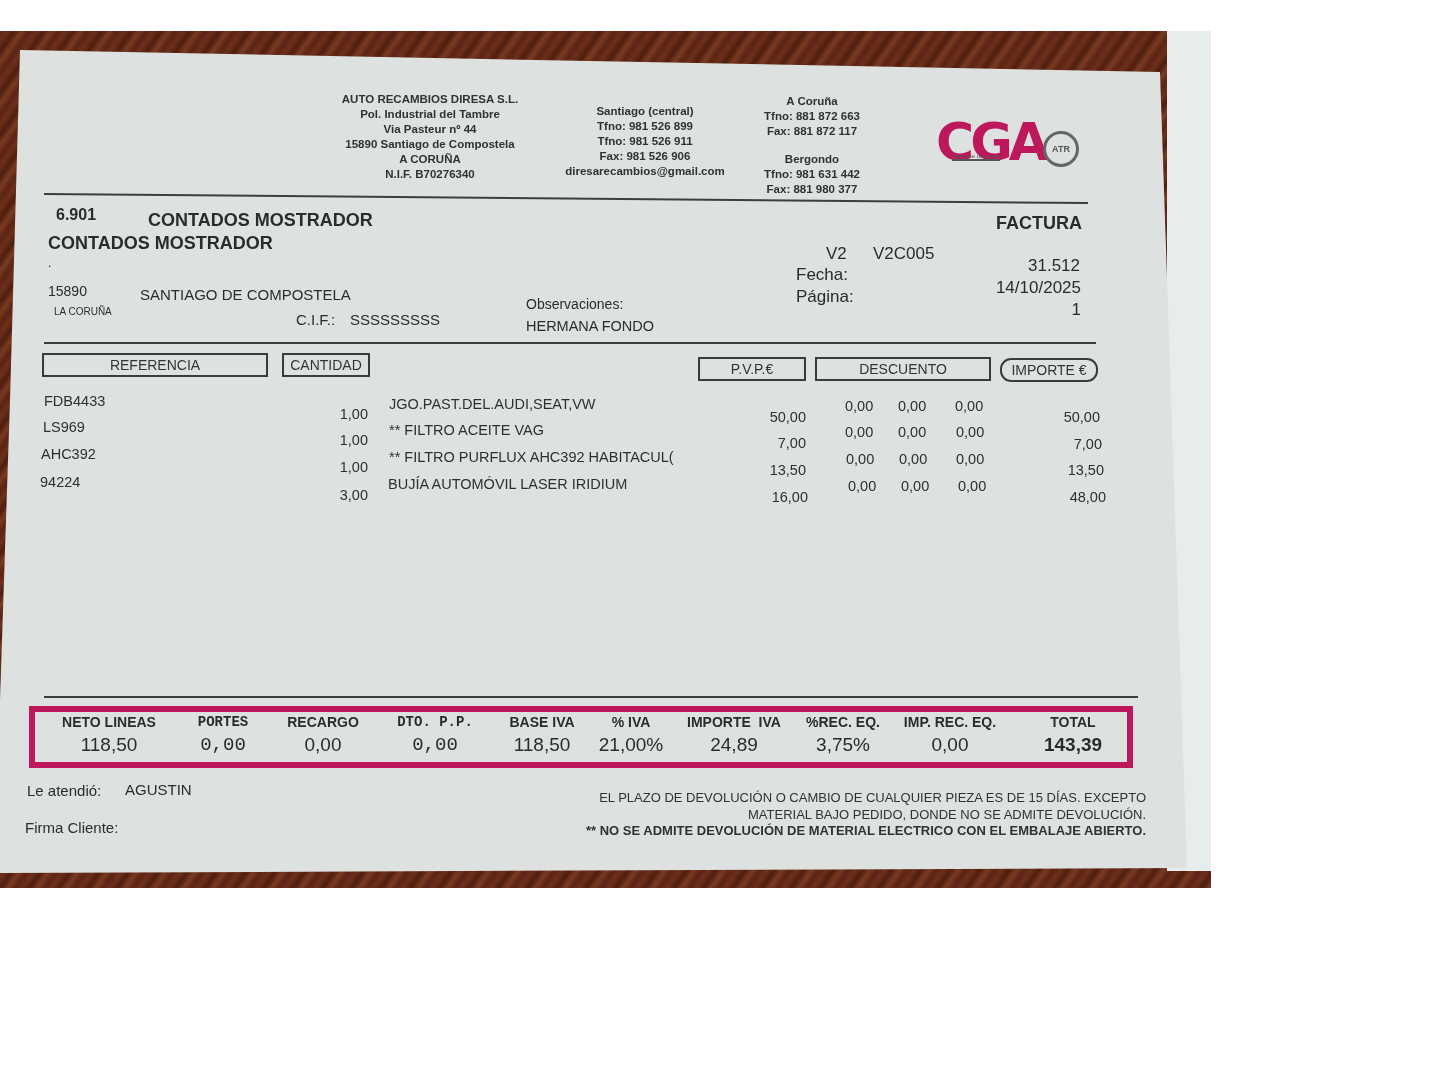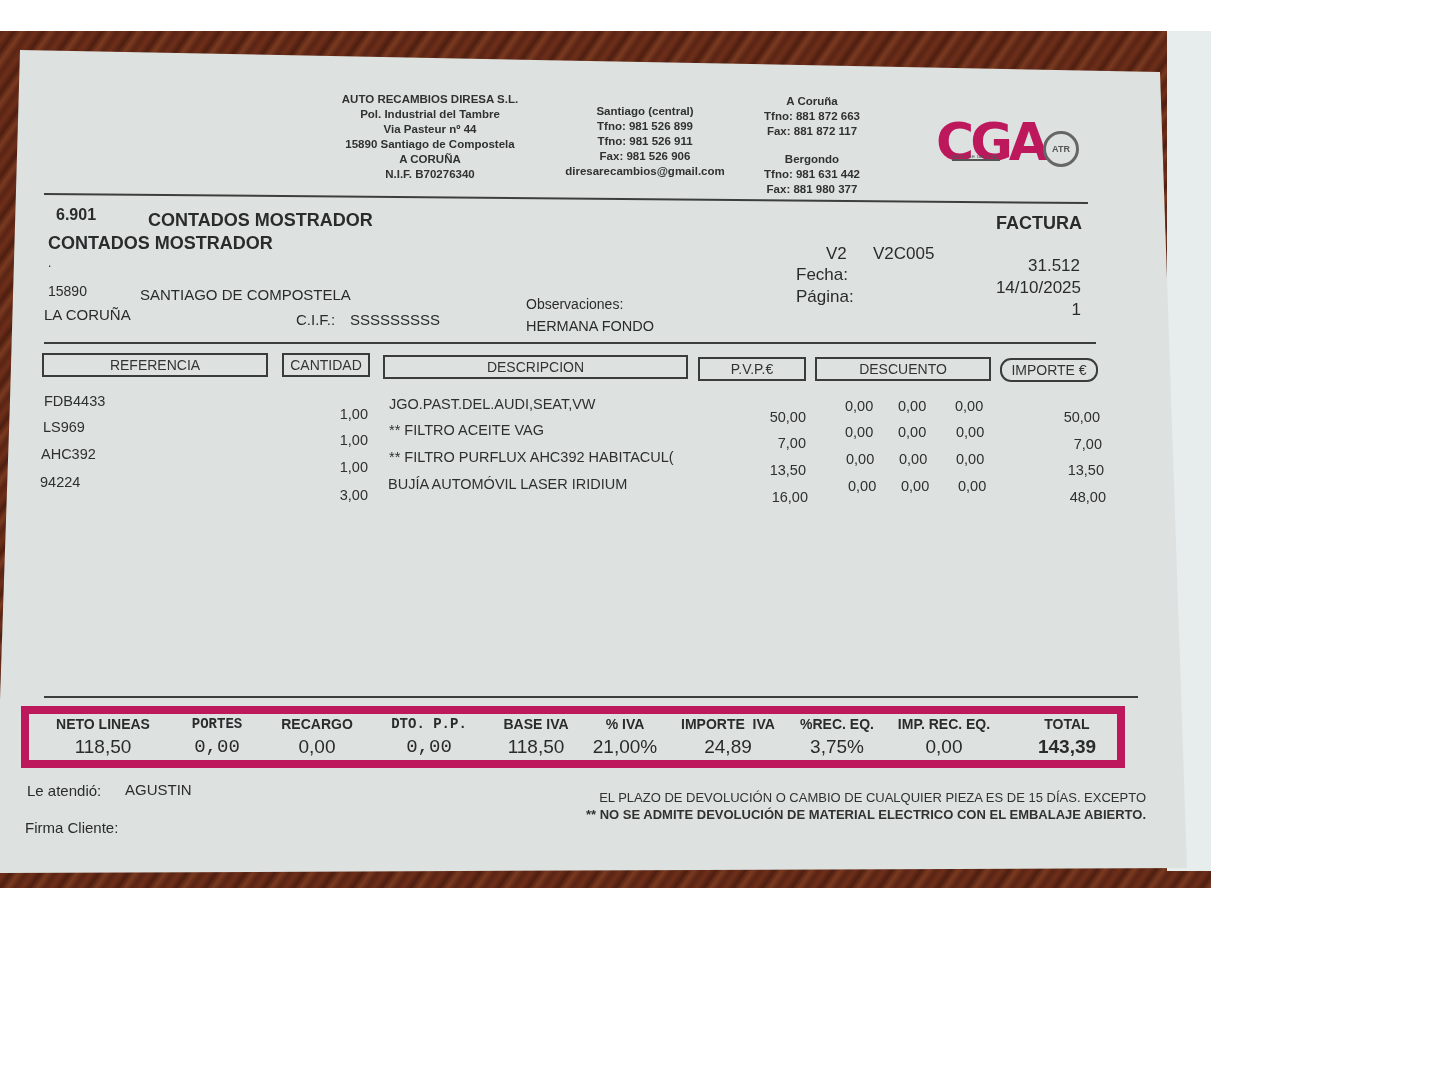--- a/index.html
+++ b/index.html
@@ -15,21 +15,21 @@
   .logo-text{position:absolute;left:45px;top:6px;font-size:46px;font-weight:normal;letter-spacing:2px;color:#252727;font-family:"DejaVu Sans",sans-serif;}
   .company{font-size:11.5px;font-weight:bold;text-align:center;line-height:15px;color:#303232;}
   .cga{left:936px;top:112px;font-size:52px;font-weight:bold;color:#be185d;letter-spacing:-4px;font-family:"DejaVu Sans",sans-serif;}
   .cga-sub{left:952px;top:153px;font-size:6px;color:#555;border-bottom:2px solid #555;}
   .atr{left:1043px;top:131px;width:30px;height:30px;border:3px solid #666;border-radius:50%;font-size:9px;font-weight:bold;color:#555;display:flex;align-items:center;justify-content:center;}
   .rule{position:absolute;height:2px;background:#3c3e3e;}
   .bold{font-weight:bold;}
   .hdr-box{position:absolute;top:353px;height:24px;border:2px solid #3a3c3c;font-size:14px;display:flex;align-items:center;justify-content:center;color:#333;box-sizing:border-box;}
   .row{position:absolute;font-size:14.5px;color:#2e3030;}
   .num{text-align:right;margin-top:11px;}
-  .totals{position:absolute;left:21px;top:706px;width:1104px;height:62px;border:8px solid #be185d;box-sizing:border-box;}
+  .totals{position:absolute;left:29px;top:706px;width:1104px;height:62px;border:6px solid #be185d;box-sizing:border-box;}
   .tcol{position:absolute;top:0;text-align:center;}
   .tcol .lab{font-size:14px;font-weight:bold;margin-top:2px;}
   .tcol .val{font-size:19px;margin-top:4px;}
   .note{font-size:13px;text-align:right;line-height:16.5px;color:#303232;}
 </style>
 </head>
 <body>
 
 <div class="photo"></div>
 <div class="right-sheet"></div>
@@ -70,40 +70,39 @@
   <div class="abs atr">ATR</div>
 
   <div class="rule" style="left:44px;top:193px;width:1044px;transform:rotate(0.5deg);transform-origin:left;"></div>
 
   <div class="abs bold" style="left:56px;top:206px;font-size:16px;">6.901</div>
   <div class="abs bold" style="left:148px;top:210px;font-size:18px;">CONTADOS MOSTRADOR</div>
   <div class="abs bold" style="left:48px;top:233px;font-size:18px;">CONTADOS MOSTRADOR</div>
   <div class="abs" style="left:48px;top:256px;font-size:12px;">.</div>
   <div class="abs" style="left:48px;top:283px;font-size:14px;">15890</div>
   <div class="abs" style="left:140px;top:286px;font-size:15px;">SANTIAGO DE COMPOSTELA</div>
-  <div class="abs" style="left:44px;top:306px;font-size:15px;text-align:right;">LA CORUÑA</div>
+  <div class="abs" style="left:54px;top:306px;font-size:10px;text-align:right;">LA CORUÑA</div>
   <div class="abs" style="left:296px;top:311px;font-size:15px;">C.I.F.:</div>
   <div class="abs" style="left:350px;top:311px;font-size:15px;">SSSSSSSSS</div>
   <div class="abs" style="left:526px;top:296px;font-size:14px;">Observaciones:</div>
   <div class="abs" style="left:526px;top:318px;font-size:14.5px;">HERMANA FONDO</div>
 
   <div class="abs bold" style="left:996px;top:213px;font-size:18px;">FACTURA</div>
   <div class="abs" style="left:826px;top:244px;font-size:17px;">V2</div>
   <div class="abs" style="left:873px;top:244px;font-size:17px;">V2C005</div>
   <div class="abs num" style="left:980px;top:245px;width:100px;font-size:17px;">31.512</div>
   <div class="abs" style="left:796px;top:265px;font-size:17px;">Fecha:</div>
   <div class="abs num" style="left:960px;top:267px;width:121px;font-size:17px;">14/10/2025</div>
   <div class="abs" style="left:796px;top:287px;font-size:17px;">Página:</div>
   <div class="abs num" style="left:1040px;top:289px;width:41px;font-size:17px;">1</div>
 
   <div class="rule" style="left:44px;top:342px;width:1052px;"></div>
 
   <div class="hdr-box" style="left:42px;width:226px;">REFERENCIA</div>
   <div class="hdr-box" style="left:282px;width:88px;">CANTIDAD</div>
-  <div class="hdr-box" style="left:383px;width:305px;top:355px;">DESCRIPCION</div>
   <div class="hdr-box" style="left:698px;width:108px;top:357px;">P.V.P.€</div>
   <div class="hdr-box" style="left:815px;width:176px;top:357px;">DESCUENTO</div>
   <div class="hdr-box" style="left:1000px;width:98px;top:358px;border-radius:11px;">IMPORTE €</div>
 
   <div>
     <div class="row" style="left:44px;top:393px;">FDB4433</div>
     <div class="row num" style="left:300px;top:395px;width:68px;">1,00</div>
     <div class="row" style="left:389px;top:396px;">JGO.PAST.DEL.AUDI,SEAT,VW</div>
     <div class="row num" style="left:740px;top:398px;width:66px;">50,00</div>
     <div class="row" style="left:845px;top:398px;">0,00</div>
@@ -186,15 +185,16 @@
       <div class="val bold">143,39</div>
     </div>
   </div>
 
   <div class="abs" style="left:27px;top:782px;font-size:15px;">Le atendió:</div>
   <div class="abs" style="left:125px;top:781px;font-size:15px;">AGUSTIN</div>
   <div class="abs" style="left:25px;top:819px;font-size:15px;">Firma Cliente:</div>
 
   <div class="abs note" style="left:540px;top:790px;width:606px;">
     <div>EL PLAZO DE DEVOLUCIÓN O CAMBIO DE CUALQUIER PIEZA ES DE 15 DÍAS. EXCEPTO</div>
+    <div>MATERIAL BAJO PEDIDO, DONDE NO SE ADMITE DEVOLUCIÓN.</div>
     <div class="bold">** NO SE ADMITE DEVOLUCIÓN DE MATERIAL ELECTRICO CON EL EMBALAJE ABIERTO.</div>
   </div>
 </div>
 
 </body></html>

